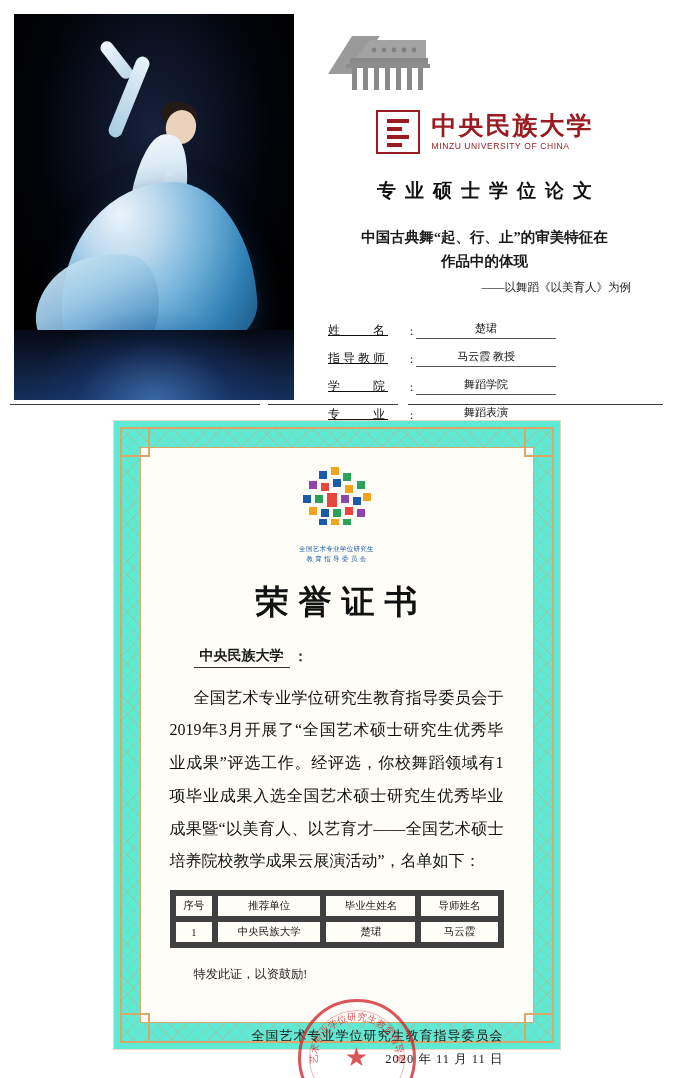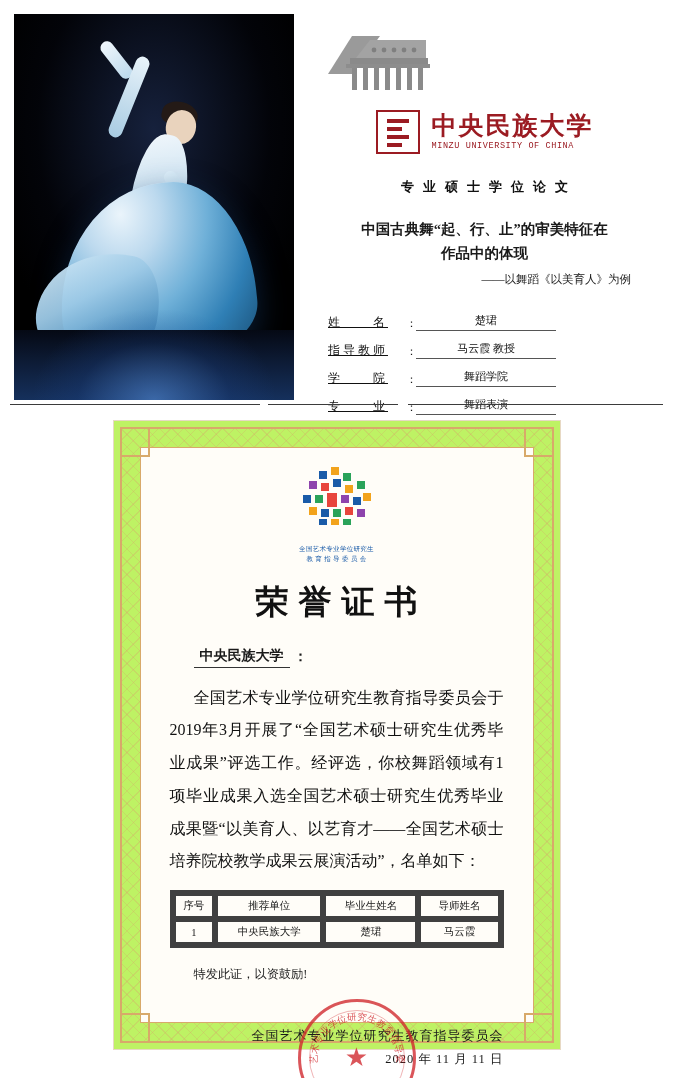--- a/index.html
+++ b/index.html
@@ -121,26 +121,26 @@
   .logo-mark .inner i:nth-child(1){top:0;}
   .logo-mark .inner i:nth-child(2){top:8px;width:72%;}
   .logo-mark .inner i:nth-child(3){top:16px;}
   .logo-mark .inner i:nth-child(4){top:24px;width:72%;}
   .logo-text{display:flex;flex-direction:column;line-height:1.05;}
   .logo-cn{
     font-family:"Liberation Serif",serif;
     font-size:25px;font-weight:bold;color:#9b1b22;letter-spacing:2px;
   }
   .logo-en{
-    font-family:Liberation Mono, monospace;
+    font-family:Liberation Sans, sans-serif;
     font-size:8.5px;color:#9b1b22;letter-spacing:.6px;margin-top:3px;
   }
   .rule-red{width:214px;height:1px;background:#9b1b22;margin:4px 0 14px 0;}
   .thesis-type{
-    font-size:13px;letter-spacing:9px;font-weight:bold;color:#111;
+    font-size:19px;letter-spacing:9px;font-weight:bold;color:#111;
     margin:2px 0 22px 0;text-indent:9px;
   }
   .title-cn{
     font-size:14.5px;font-weight:bold;line-height:1.65;text-align:center;
     max-width:260px;
   }
   .subtitle{
     font-size:11.5px;margin-top:6px;align-self:flex-end;
     margin-right:22px;
   }
@@ -166,21 +166,21 @@
   .s3{left:408px;width:255px;}
 
   
   .cert-wrap{
     position:absolute;left:0;right:0;top:420px;bottom:0;
     display:flex;justify-content:center;
   }
   .cert{
     position:relative;
     width:448px;height:630px;
-    background:#bef264;
+    background:#5eead4;
     box-sizing:border-box;
     border:1px solid #e7d9c4;
   }
   .cert .border-outer{
     position:absolute;inset:6px;
     border:2px solid #d8a96a;
     background:
       repeating-linear-gradient(45deg, rgba(214,164,104,.30) 0 1px, rgba(0,0,0,0) 1px 9px),
       repeating-linear-gradient(-45deg, rgba(214,164,104,.30) 0 1px, rgba(0,0,0,0) 1px 9px);
   }

